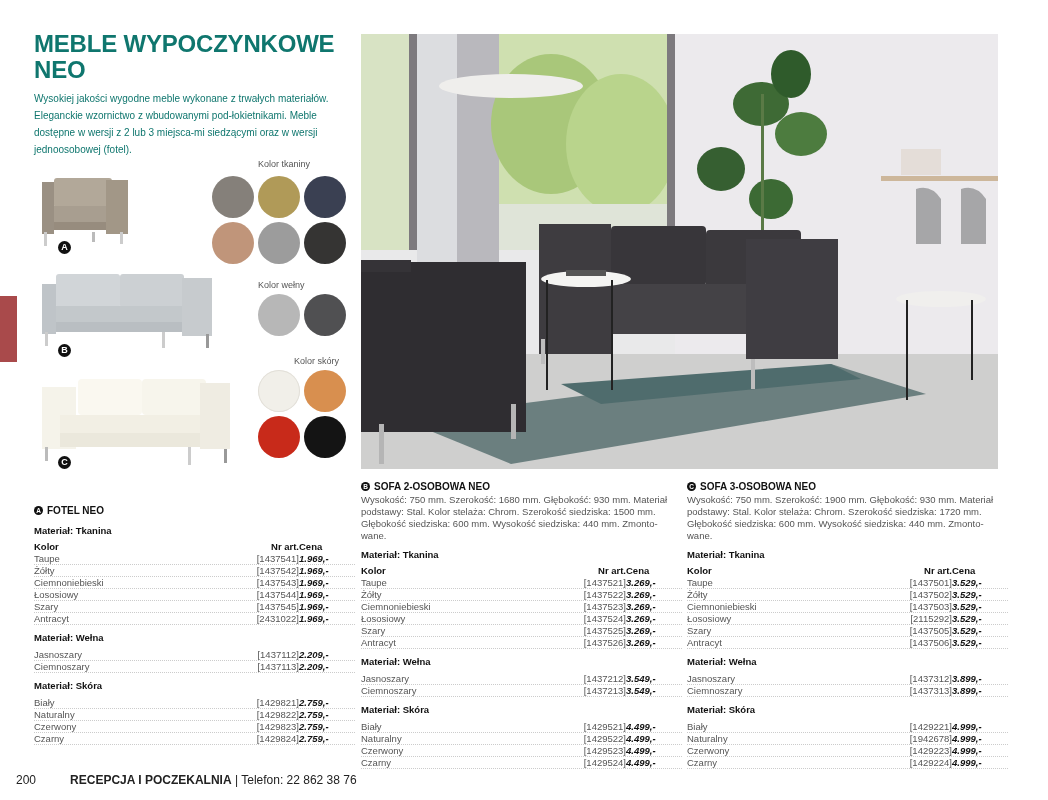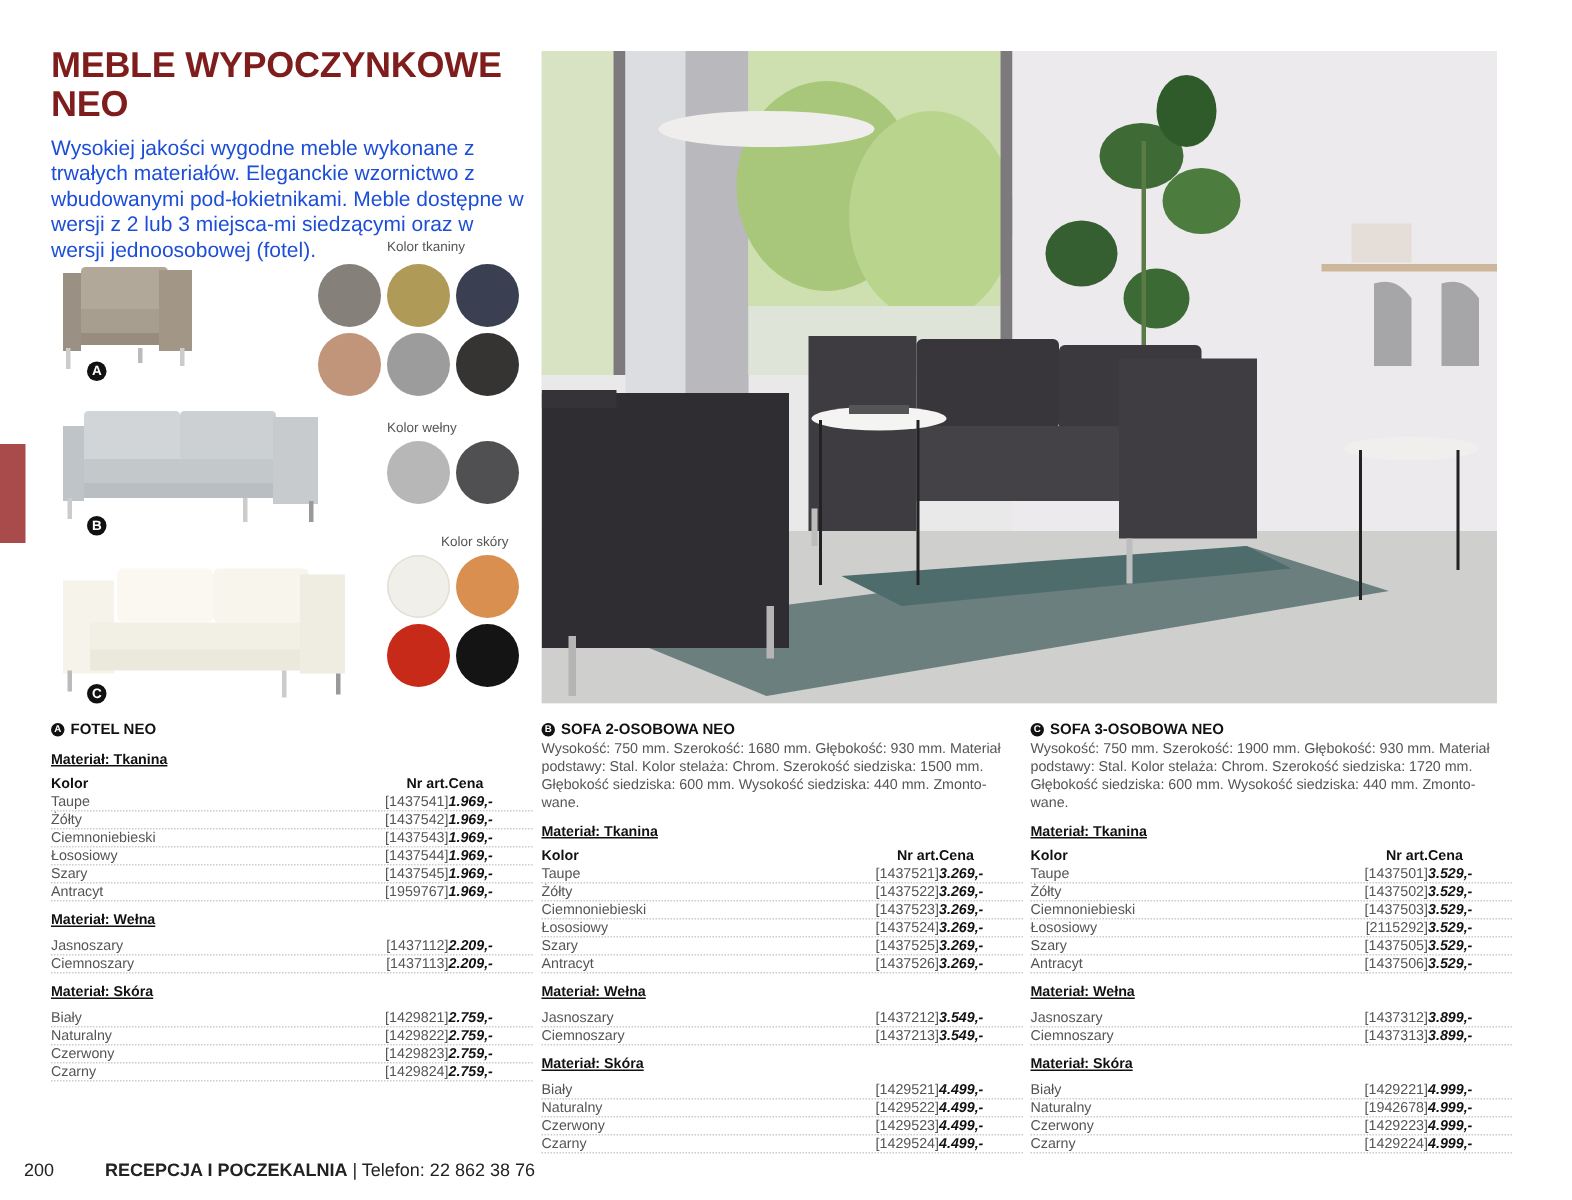--- a/index.html
+++ b/index.html
@@ -1,39 +1,39 @@
 <!DOCTYPE html>
 <html><head>
 <meta charset="utf-8">
 <style>
   * { box-sizing: border-box; margin: 0; padding: 0; }
   html, body { width: 1048px; height: 800px; background: #ffffff; overflow: hidden; }
   body { position: relative; font-family: "Liberation Sans", sans-serif; color: #222; }
 
   .edge-tab { position: absolute; left: 0; top: 296px; width: 17px; height: 66px; background: #a94a4b; }
 
-  .title { position: absolute; left: 34px; top: 31px; width: 320px; font-size: 24px; line-height: 26px; font-weight: 700; color: #7f1d1d; letter-spacing: -0.2px; }
-  .intro { position: absolute; left: 34px; top: 90px; width: 320px; font-size: 14px; line-height: 17px; color: #1d4ed8; }
+  .title { position: absolute; left: 34px; top: 31px; width: 320px; font-size: 24px; line-height: 26px; font-weight: 700; color: #0f766e; letter-spacing: -0.2px; }
+  .intro { position: absolute; left: 34px; top: 90px; width: 320px; font-size: 10px; line-height: 17px; color: #0f766e; }
 
   
   .thumb { position: absolute; }
   .badge { position: absolute; width: 13px; height: 13px; border-radius: 50%; background: #111; color: #fff; font-size: 9px; font-weight: 700; line-height: 13px; text-align: center; }
 
   .swatch-label { position: absolute; font-size: 9px; color: #555; }
   .swatch { position: absolute; width: 42px; height: 42px; border-radius: 50%; }
 
   
   .hero { position: absolute; left: 361px; top: 34px; width: 637px; height: 435px; overflow: hidden; background: #e8e8e6; }
 
   
   .col { position: absolute; top: 480px; width: 321px; font-size: 9.5px; }
   .col .head { display: flex; align-items: center; gap: 4px; font-weight: 700; font-size: 10px; color: #111; height: 13px; }
   .col .head .hb { width: 9px; height: 9px; border-radius: 50%; background: #111; color: #fff; font-size: 6.5px; line-height: 9px; text-align: center; }
   .col .desc { color: #555; line-height: 12px; margin-top: 1px; height: 47px; }
-  .col .mat { font-weight: 700; color: #111; margin-top: 8px; height: 13px; font-size: 9.5px; text-decoration: underline; }
+  .col .mat { font-weight: 700; color: #111; margin-top: 8px; height: 13px; font-size: 9.5px; }
   .col .thead { display: flex; font-weight: 700; color: #111; margin-top: 3px; height: 12px; }
   .col .row { display: flex; height: 12px; line-height: 12px; color: #555; border-bottom: 1px dotted #ccc; }
   .col .c1 { flex: 1; }
   .col .c2 { width: 70px; text-align: right; }
   .col .c3 { width: 56px; text-align: left; font-weight: 700; font-style: italic; color: #111; }
   .col .thead .c3 { font-style: normal; }
   .col .gap { height: 4px; }
 
   .footer { position: absolute; left: 16px; top: 773px; font-size: 12px; color: #222; }
   .footer .section { font-weight: 700; padding-left: 24px; }
@@ -164,21 +164,21 @@
     <rect x="545" y="266" width="2" height="100" fill="#222"></rect>
     <rect x="610" y="266" width="2" height="80" fill="#222"></rect>
 
     <rect x="0" y="228" width="165" height="170" fill="#2f2d31"></rect>
     <rect x="0" y="226" width="50" height="12" fill="#353337"></rect>
     <rect x="18" y="390" width="5" height="40" fill="#b5b5b5"></rect>
     <rect x="150" y="370" width="5" height="35" fill="#b5b5b5"></rect>
   </svg>
 </div>
 
-<div class="col" style="left:34px;">
+<div class="col" style="left:34px;margin-top:24px;">
   <div class="head">
     <span class="hb">A</span>
     <span>FOTEL NEO</span>
   </div>
 
   <div class="mat">Materiał: Tkanina</div>
   <div class="thead">
     <span class="c1">Kolor</span>
     <span class="c2">Nr art.</span>
     <span class="c3">Cena</span>
@@ -203,21 +203,21 @@
       <span class="c2">[1437544]</span>
       <span class="c3">1.969,-</span>
     </div>
   <div class="row">
       <span class="c1">Szary</span>
       <span class="c2">[1437545]</span>
       <span class="c3">1.969,-</span>
     </div>
   <div class="row">
       <span class="c1">Antracyt</span>
-      <span class="c2">[1959767]</span>
+      <span class="c2">[2431022]</span>
       <span class="c3">1.969,-</span>
     </div>
 
   <div class="mat" style="margin-top:7px;">Materiał: Wełna</div>
   <div class="gap"></div>
   <div class="row">
       <span class="c1">Jasnoszary</span>
       <span class="c2">[1437112]</span>
       <span class="c3">2.209,-</span>
     </div>

